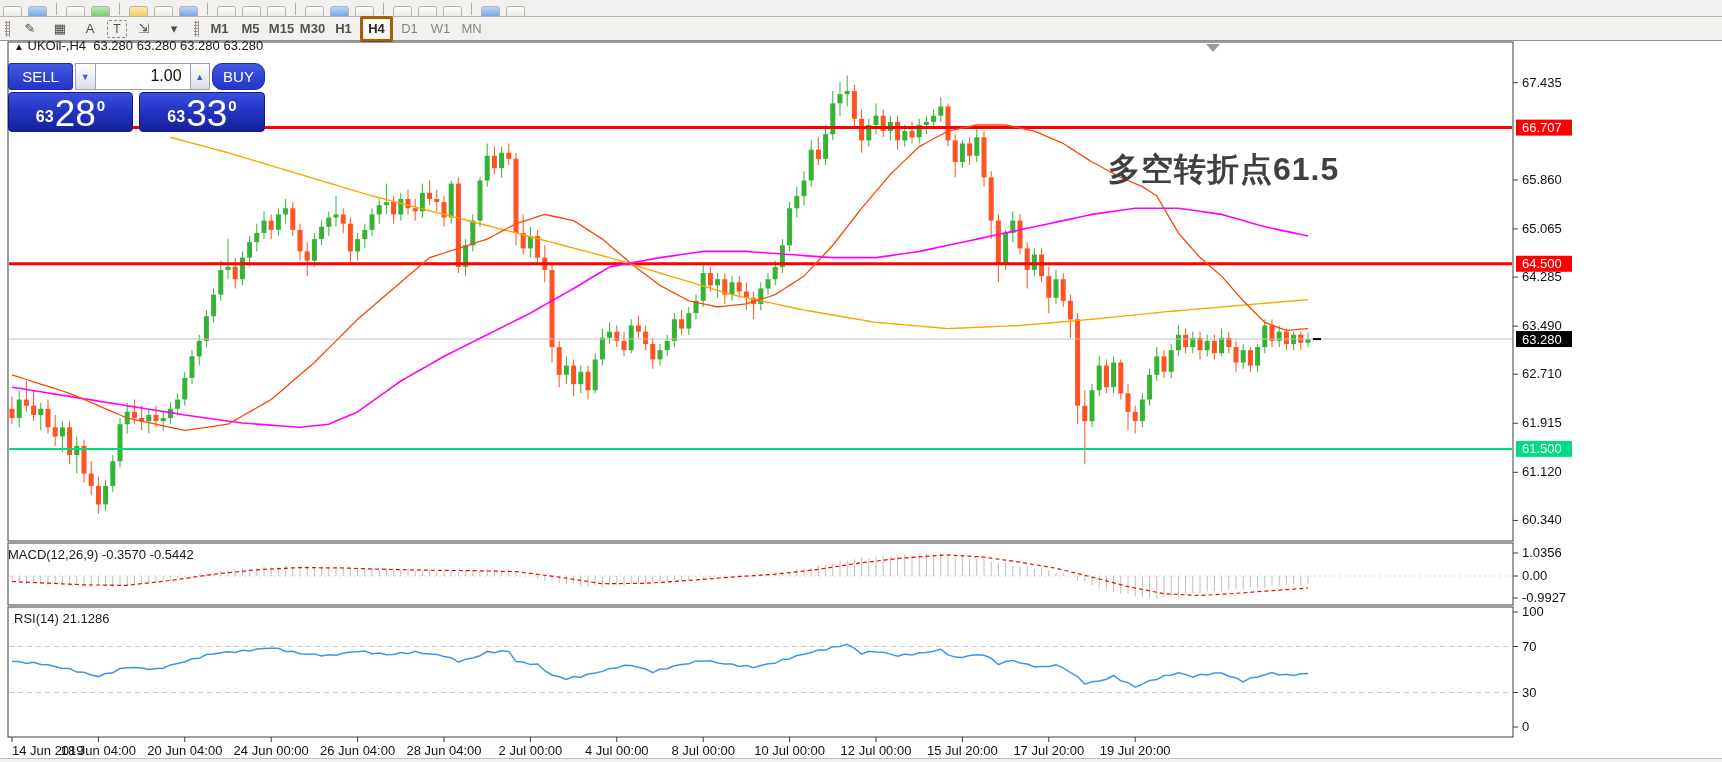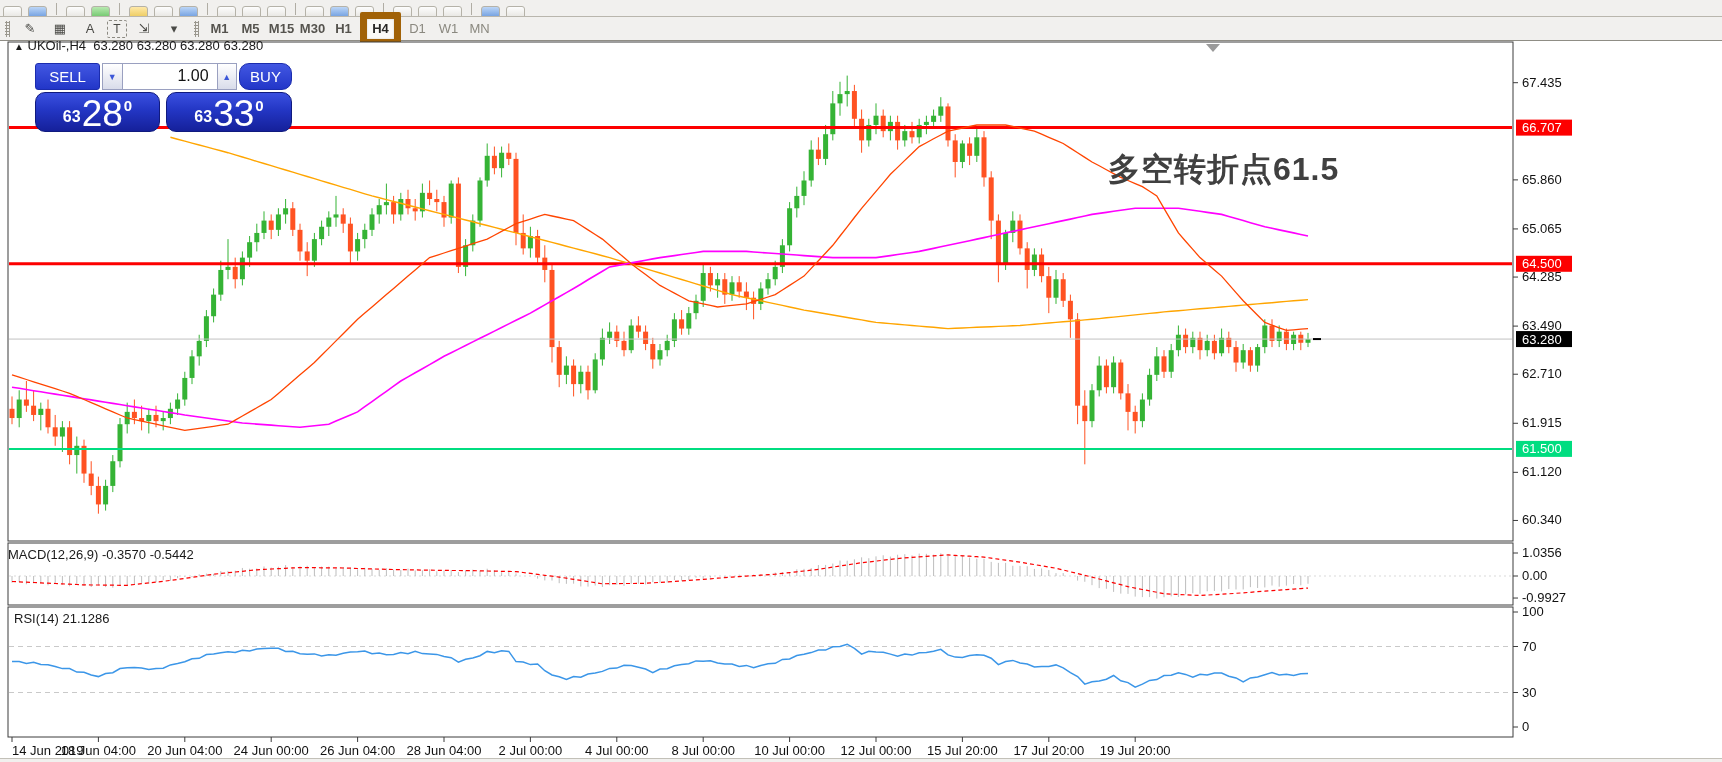--- a/index.html
+++ b/index.html
@@ -16,45 +16,45 @@
   .mini-sep{width:1px;height:12px;background:#b0ada4;margin:0 6px 1px 6px;flex:0 0 auto;}
   .toolbar2{position:absolute;left:0;top:17px;width:1722px;height:23px;background:#f1f0ee;
             border-bottom:1px solid #8f8d85;display:flex;align-items:center;}
   .drag-dots{width:5px;height:16px;margin:0 5px;flex:0 0 auto;
              background-image:radial-gradient(#9a978e 1px,transparent 1.2px);background-size:3px 3px;}
   .tool-btn{min-width:24px;height:20px;margin:0 2px;border:1px solid transparent;border-radius:2px;
             display:flex;align-items:center;justify-content:center;font-size:13px;color:#4a4a46;cursor:default;}
   .tf-btn{min-width:27px;height:20px;margin:0 1px;border:1px solid transparent;border-radius:2px;
           display:flex;align-items:center;justify-content:center;
           font-size:13px;font-weight:bold;color:#55534e;}
-  .tf-btn.active{background:#fbfaf7;border:7px solid #a16207;color:#2b2a27;box-shadow:inset 0 0 2px #cfcdc5;}
+  .tf-btn.active{background:#fbfaf7;border:3px solid #a16207;color:#2b2a27;box-shadow:inset 0 0 2px #cfcdc5;}
   .tf-btn.dim{color:#8a887f;font-weight:normal;}
   
   #chart-svg{position:absolute;left:0;top:0;}
   .panel-label{position:absolute;font-size:13px;color:#1a1a1a;white-space:pre;}
   #symbol-title{left:14px;top:38px;}
   #macd-label{left:8px;top:547px;}
   #rsi-label{left:14px;top:611px;}
   .annotation{position:absolute;left:1108px;top:148px;font-size:32px;font-weight:600;
               color:#404040;letter-spacing:1px;white-space:nowrap;}
   
-  #trade-panel{position:absolute;left:8px;top:63px;width:257px;margin-left:27px;}
+  #trade-panel{position:absolute;left:8px;top:63px;width:257px;}
   .tp-row1{display:flex;height:27px;}
   .tp-btn{background:linear-gradient(#4257e2,#2236c8);color:#fff;font-size:15px;
           display:flex;align-items:center;justify-content:center;border:1px solid #1b2cae;border-radius:3px;}
   #sell-btn{width:68px;}
   #buy-btn{width:55px;margin-left:2px;border-radius:10px;}
   .spin-btn{width:20px;background:linear-gradient(#ffffff,#d9dcea);border:1px solid #9aa0c0;
             display:flex;align-items:center;justify-content:center;color:#3c57d8;font-size:9px;}
   #volume-input{width:86px;border:1px solid #9aa0c0;border-left:none;border-right:none;
                 text-align:right;font-size:16px;padding:0 8px 1px 0;color:#111;outline:none;
                 font-family:"Liberation Sans",sans-serif;}
   .tp-row2{display:flex;margin-top:2px;height:40px;}
   .price-box{background:linear-gradient(#3a50e0 0%,#2336c4 45%,#15209a 100%);border:1px solid #101a7e;
-             border-radius:10px;color:#fff;display:flex;align-items:flex-end;justify-content:center;
+             border-radius:4px;color:#fff;display:flex;align-items:flex-end;justify-content:center;
              padding-bottom:2px;}
   #sell-price-box{width:124px;}
   #buy-price-box{width:125px;margin-left:6px;}
   .p-small{font-size:16px;font-weight:bold;line-height:1;margin-bottom:4px;}
   .p-big{font-size:37px;line-height:0.82;margin:0 1px;text-align:center;}
   .p-sup{font-size:15px;font-weight:bold;line-height:1;margin-bottom:16px;}
   
   .bottom-strip{position:absolute;left:0;top:758px;width:1722px;height:4px;background:#f1f0ee;border-top:1px solid #c2c0b8;}
 </style>
 </head>

